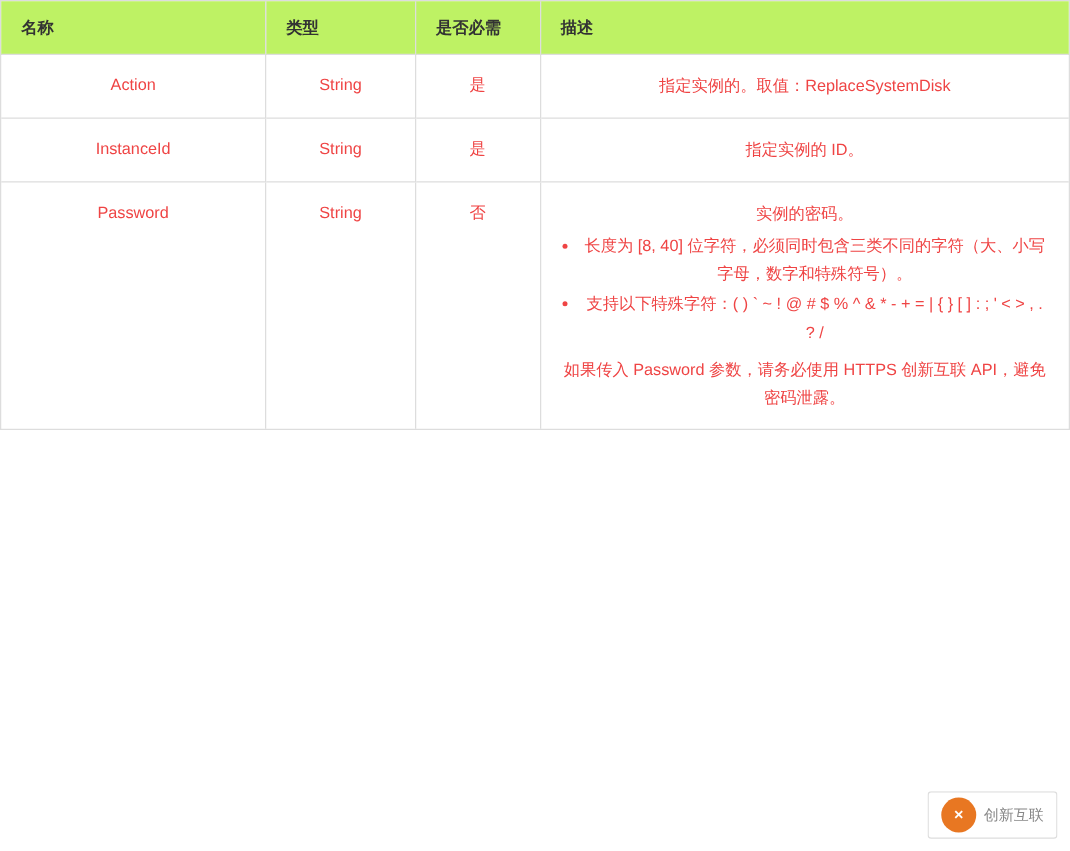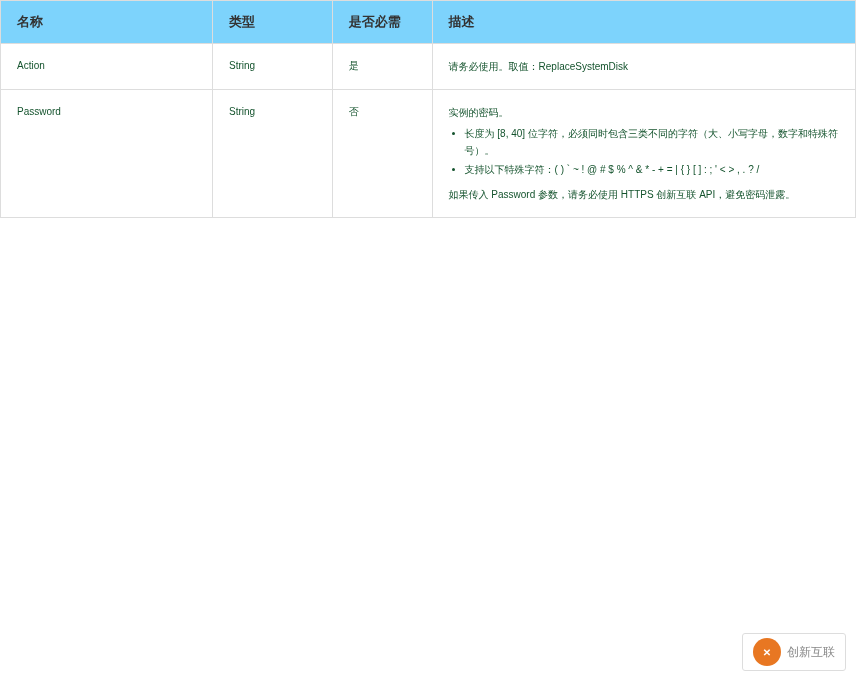--- a/index.html
+++ b/index.html
@@ -11,21 +11,21 @@
     }
     .table-container {
       width: 856px;
       border: 1px solid #ddd;
     }
     table {
       width: 100%;
       border-collapse: collapse;
     }
     thead tr {
-      background: #7dd3fc;
+      background: #bef264;
     }
     thead th {
       padding: 12px 16px;
       text-align: left;
       font-weight: bold;
       font-size: 13px;
       color: #333;
       border-bottom: 1px solid #ddd;
       border-right: 1px solid #ddd;
     }
@@ -36,22 +36,23 @@
       border-bottom: 1px solid #ddd;
     }
     tbody tr:last-child {
       border-bottom: none;
     }
     tbody td {
       padding: 14px 16px;
       vertical-align: top;
       border-right: 1px solid #ddd;
       line-height: 1.6;
-      font-size: 10px;
-      color: #14532d;
+      font-size: 13px;
+      color: #ef4444;
+      text-align: center;
     }
     tbody td:last-child {
       border-right: none;
     }
     .col-name { width: 212px; }
     .col-type { width: 120px; }
     .col-required { width: 100px; margin-left: 28px; }
     .col-desc { width: 424px; margin-left: 48px; }
 
     .desc-content {
@@ -104,21 +105,29 @@
         <th class="col-required">是否必需</th>
         <th class="col-desc">描述</th>
       </tr>
     </thead>
     <tbody id="table-body">
     <tr>
           <td class="col-name">Action</td>
           <td class="col-type">String</td>
           <td class="col-required">是</td>
           <td class="col-desc">
-            <div class="desc-content">请务必使用。取值：ReplaceSystemDisk</div>
+            <div class="desc-content">指定实例的。取值：ReplaceSystemDisk</div>
+          </td>
+        </tr>
+        <tr>
+          <td class="col-name">InstanceId</td>
+          <td class="col-type">String</td>
+          <td class="col-required">是</td>
+          <td class="col-desc">
+            <div class="desc-content">指定实例的 ID。</div>
           </td>
         </tr>
         <tr>
           <td class="col-name">Password</td>
           <td class="col-type">String</td>
           <td class="col-required">否</td>
           <td class="col-desc">
             <div class="desc-content">
               <p>实例的密码。</p>
               <ul class="desc-list">

